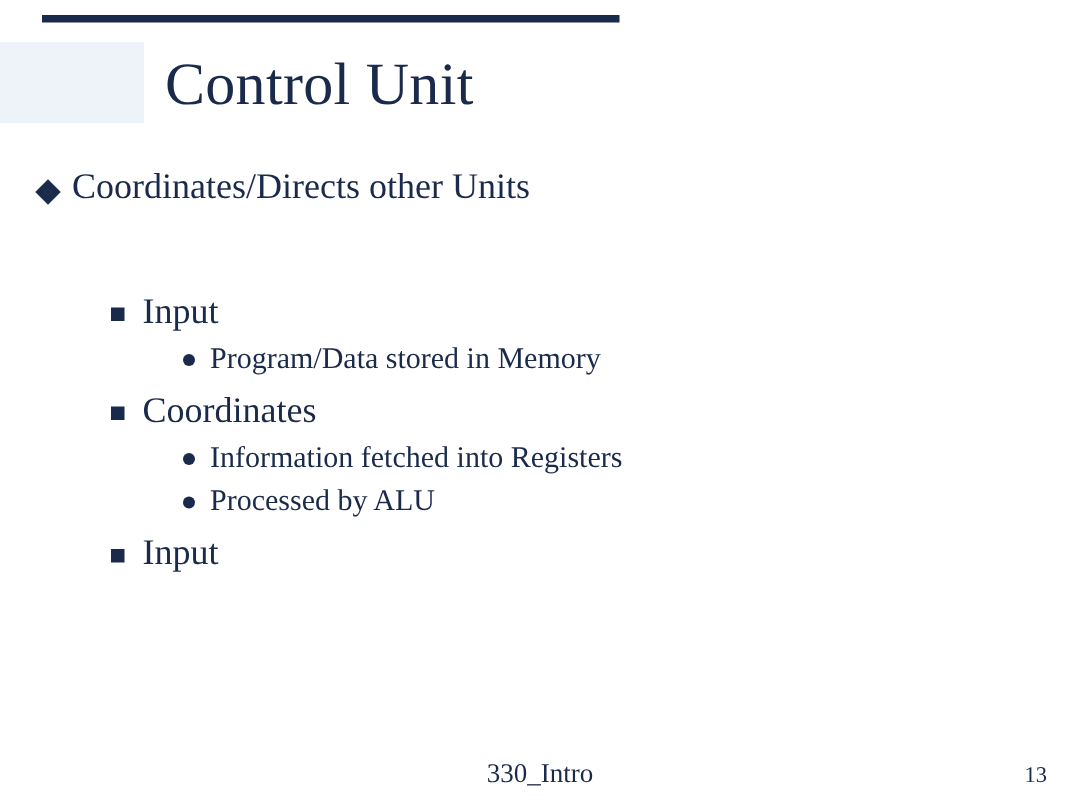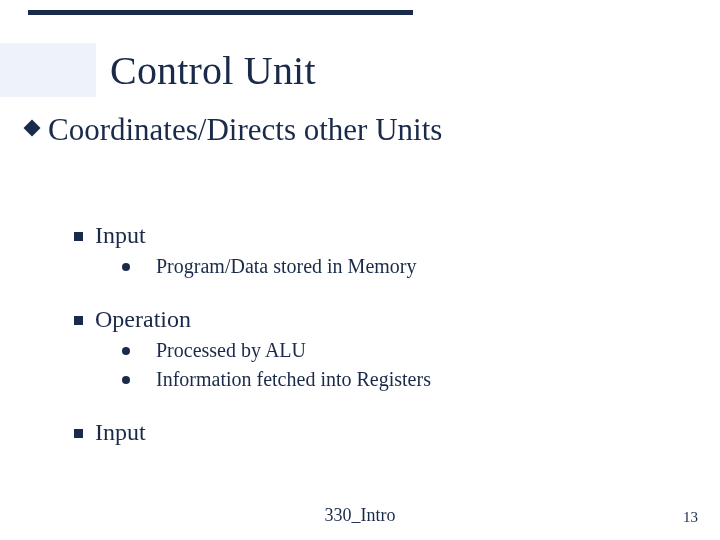--- a/index.html
+++ b/index.html
@@ -15,21 +15,21 @@
     .top-rule {
       position: absolute;
       top: 10px;
       left: 28px;
       width: 385px;
       height: 5px;
       background: #1a2a4a;
     }
     .title-block {
       position: absolute;
-      top: 43px;
+      top: 28px;
       left: 0;
       display: flex;
       align-items: center;
     }
     .title-accent {
       width: 96px;
       height: 54px;
       background: #eef3f9;
     }
     .title-text {
@@ -38,42 +38,42 @@
       color: #1a2a4a;
       letter-spacing: 0.2px;
     }
     .content {
       position: absolute;
       top: 112px;
       left: 26px;
       right: 26px;
     }
     .l1 {
-      font-size: 31px;
+      font-size: 24px;
       color: #1a2a4a;
       margin-top: 0;
       margin-bottom: 22px;
       display: flex;
       align-items: flex-start;
       gap: 10px;
     }
     .diamond {
       display: inline-block;
       width: 12px;
       height: 12px;
       background: #1a2a4a;
       transform: rotate(45deg);
       margin-top: 10px;
       flex-shrink: 0;
     }
     .l2 {
       font-size: 24px;
       color: #1a2a4a;
       margin-left: 48px;
-      margin-top: 28px;
+      margin-top: 10px;
       margin-bottom: 4px;
       display: flex;
       align-items: flex-start;
       gap: 12px;
     }
     .square {
       display: inline-block;
       width: 9px;
       height: 9px;
       background: #1a2a4a;
@@ -81,21 +81,21 @@
       flex-shrink: 0;
     }
     .l3 {
       font-size: 20px;
       color: #1a2a4a;
       margin-left: 96px;
       margin-top: 6px;
       margin-bottom: 4px;
       display: flex;
       align-items: flex-start;
-      gap: 26px;
+      gap: 10px;
     }
     .dot {
       display: inline-block;
       width: 8px;
       height: 8px;
       border-radius: 50%;
       background: #1a2a4a;
       margin-top: 8px;
       flex-shrink: 0;
     }
@@ -143,31 +143,31 @@
     <span>Input</span>
   </div>
 
   <div class="l3">
     <span class="dot"></span>
     <span>Program/Data stored in Memory</span>
   </div>
 
   <div class="l2">
     <span class="square"></span>
-    <span>Operation</span>
+    <span>Coordinates</span>
+  </div>
+
+  <div class="l3">
+    <span class="dot"></span>
+    <span>Information fetched into Registers</span>
   </div>
 
   <div class="l3">
     <span class="dot"></span>
     <span>Processed by ALU</span>
-  </div>
-
-  <div class="l3">
-    <span class="dot"></span>
-    <span>Information fetched into Registers</span>
   </div>
 
   <div class="l2">
     <span class="square"></span>
     <span>Input</span>
   </div>
 
 </div>
 
 <div class="footer-center">330_Intro</div>

